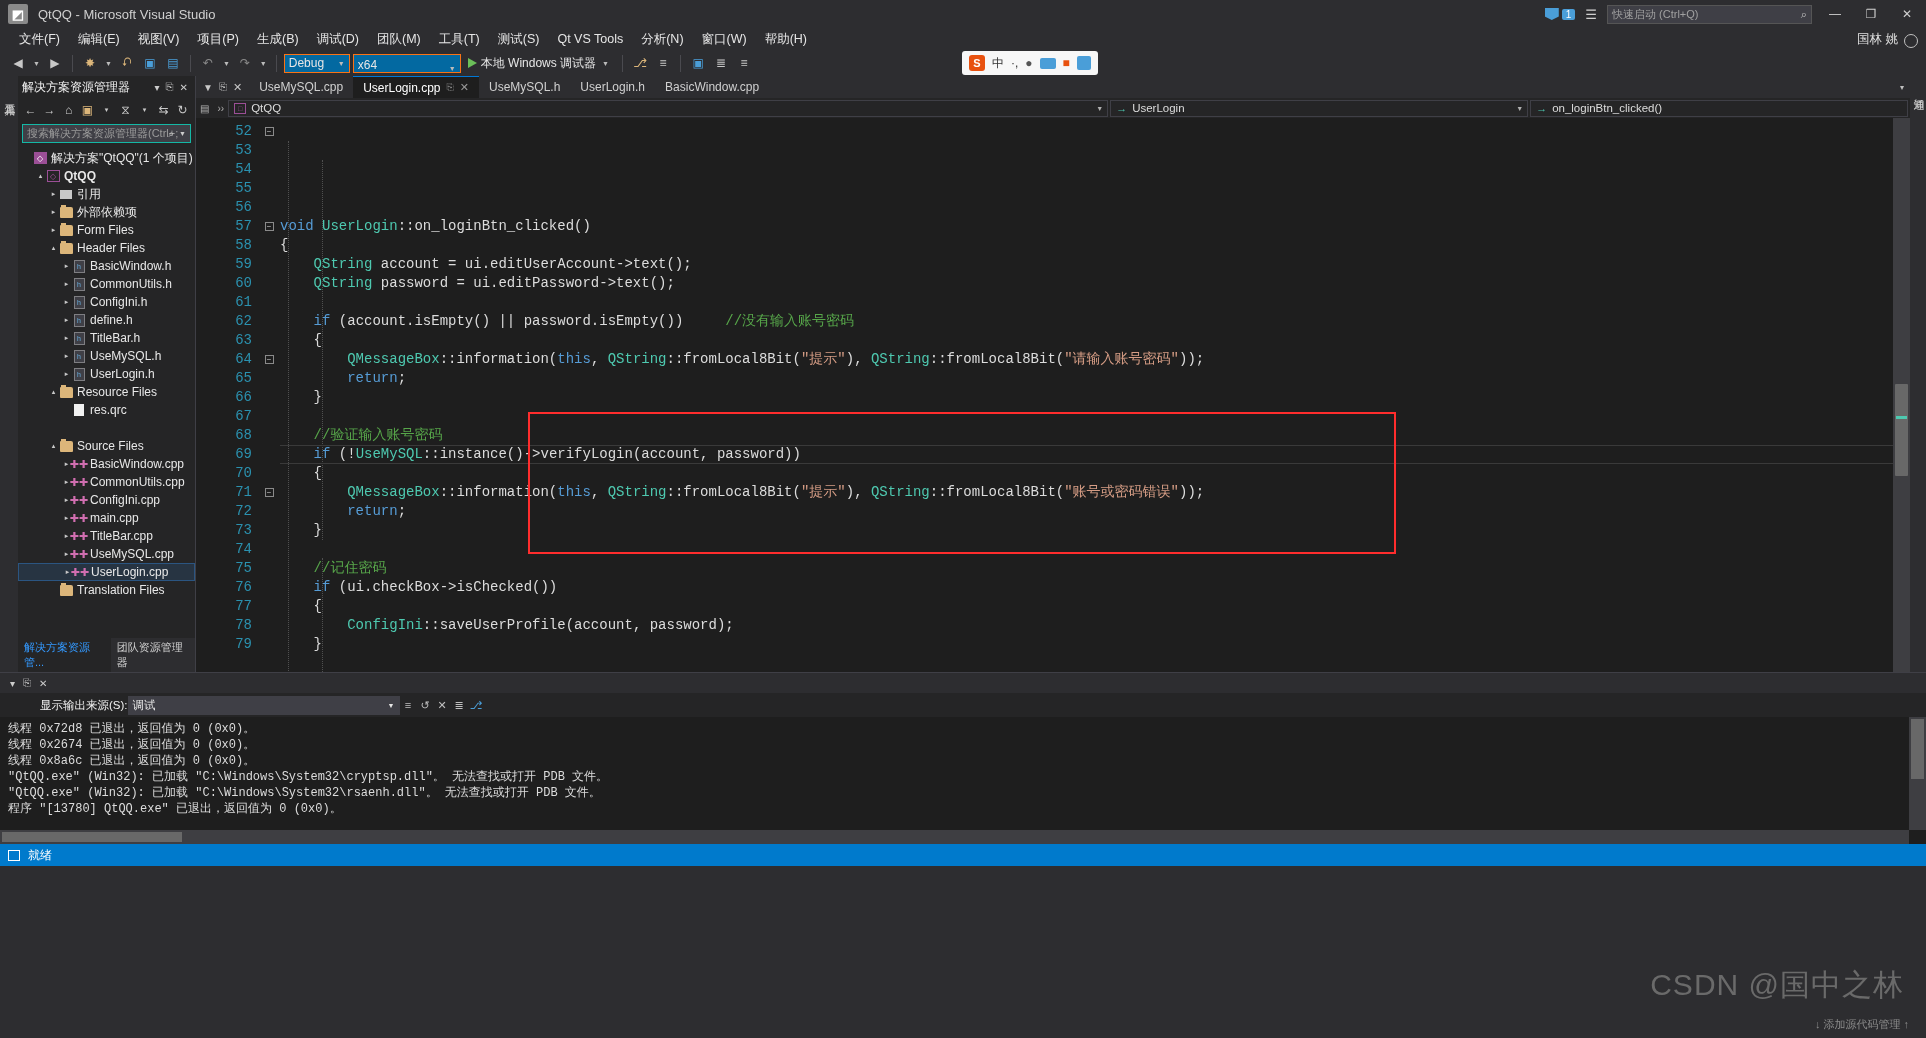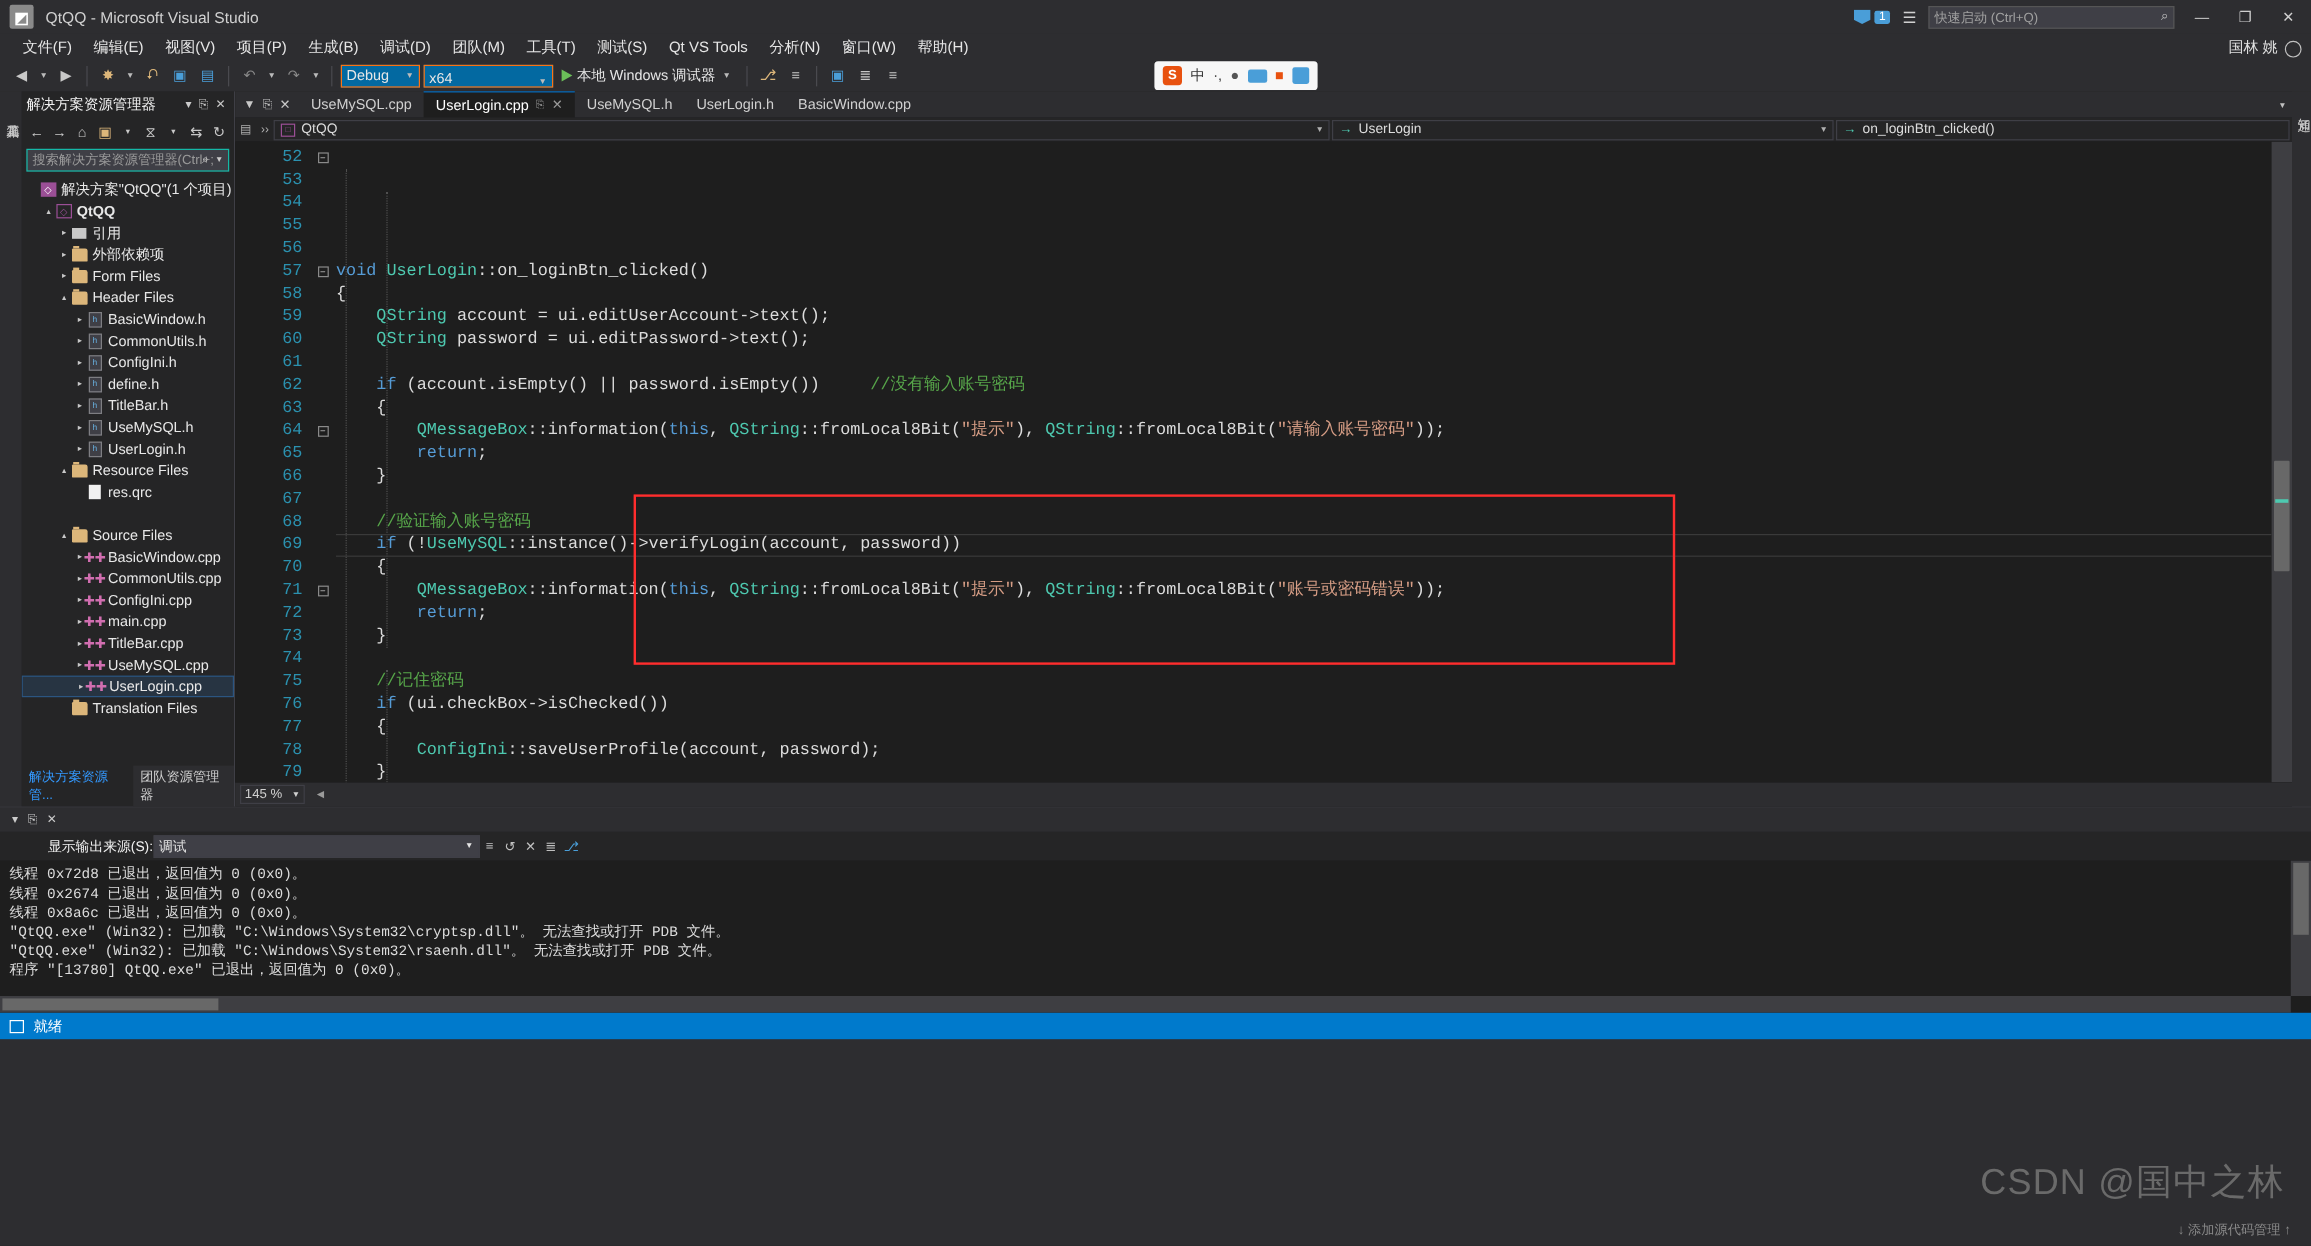--- a/index.html
+++ b/index.html
@@ -574,27 +574,20 @@
         <div class="indent-g" style="left:42px;top:42px;height:380px;"></div>
         <div class="indent-g" style="left:42px;top:440px;height:114px;"></div>
       <div class="cl"><span class="kw">void </span><span class="typ">UserLogin</span><span class="pl">::on_loginBtn_clicked()</span></div><div class="cl"><span class="pl">{</span></div><div class="cl"><span class="pl">    </span><span class="typ">QString</span><span class="pl"> account = ui.editUserAccount-&gt;text();</span></div><div class="cl"><span class="pl">    </span><span class="typ">QString</span><span class="pl"> password = ui.editPassword-&gt;text();</span></div><div class="cl">&nbsp;</div><div class="cl"><span class="pl">    </span><span class="kw">if</span><span class="pl"> (account.isEmpty() || password.isEmpty())     </span><span class="cmt">//没有输入账号密码</span></div><div class="cl"><span class="pl">    {</span></div><div class="cl"><span class="pl">        </span><span class="typ">QMessageBox</span><span class="pl">::information(</span><span class="kw">this</span><span class="pl">, </span><span class="typ">QString</span><span class="pl">::fromLocal8Bit(</span><span class="str">"提示"</span><span class="pl">), </span><span class="typ">QString</span><span class="pl">::fromLocal8Bit(</span><span class="str">"请输入账号密码"</span><span class="pl">));</span></div><div class="cl"><span class="pl">        </span><span class="kw">return</span><span class="pl">;</span></div><div class="cl"><span class="pl">    }</span></div><div class="cl">&nbsp;</div><div class="cl"><span class="pl">    </span><span class="cmt">//验证输入账号密码</span></div><div class="cl"><span class="pl">    </span><span class="kw">if</span><span class="pl"> (!</span><span class="typ">UseMySQL</span><span class="pl">::instance()-&gt;verifyLogin(account, password))</span></div><div class="cl"><span class="pl">    {</span></div><div class="cl"><span class="pl">        </span><span class="typ">QMessageBox</span><span class="pl">::information(</span><span class="kw">this</span><span class="pl">, </span><span class="typ">QString</span><span class="pl">::fromLocal8Bit(</span><span class="str">"提示"</span><span class="pl">), </span><span class="typ">QString</span><span class="pl">::fromLocal8Bit(</span><span class="str">"账号或密码错误"</span><span class="pl">));</span></div><div class="cl"><span class="pl">        </span><span class="kw">return</span><span class="pl">;</span></div><div class="cl"><span class="pl">    }</span></div><div class="cl">&nbsp;</div><div class="cl"><span class="pl">    </span><span class="cmt">//记住密码</span></div><div class="cl"><span class="pl">    </span><span class="kw">if</span><span class="pl"> (ui.checkBox-&gt;isChecked())</span></div><div class="cl"><span class="pl">    {</span></div><div class="cl"><span class="pl">        </span><span class="typ">ConfigIni</span><span class="pl">::saveUserProfile(account, password);</span></div><div class="cl"><span class="pl">    }</span></div><div class="cur-line" style="top: 327px;"></div></div>
       <div class="vscroll">
         <div class="vthumb" style="top:266px;height:92px;"></div>
         <div class="vmark" style="top:298px;"></div>
       </div>
     <div class="hl-box" style="top: 294px; left: 332px; width: 868px; height: 142px; border-color: rgb(255, 45, 45);"></div>
       </div>
 
-    <div class="editor-foot">
-      <div class="zoomsel">
-        <span>145 %</span>
-        <span class="dn">▼</span>
-      </div>
-      <span style="margin-left:8px;font-size:10px;color:#9a9a9a;">◄</span>
-    </div>
   </div>
 
   <div class="rstrip">
     <div class="vtab">通知</div>
   </div>
 </div>
 
 <div class="outpanel">
   <div class="out-head">
     <span class="ic">▾</span>

